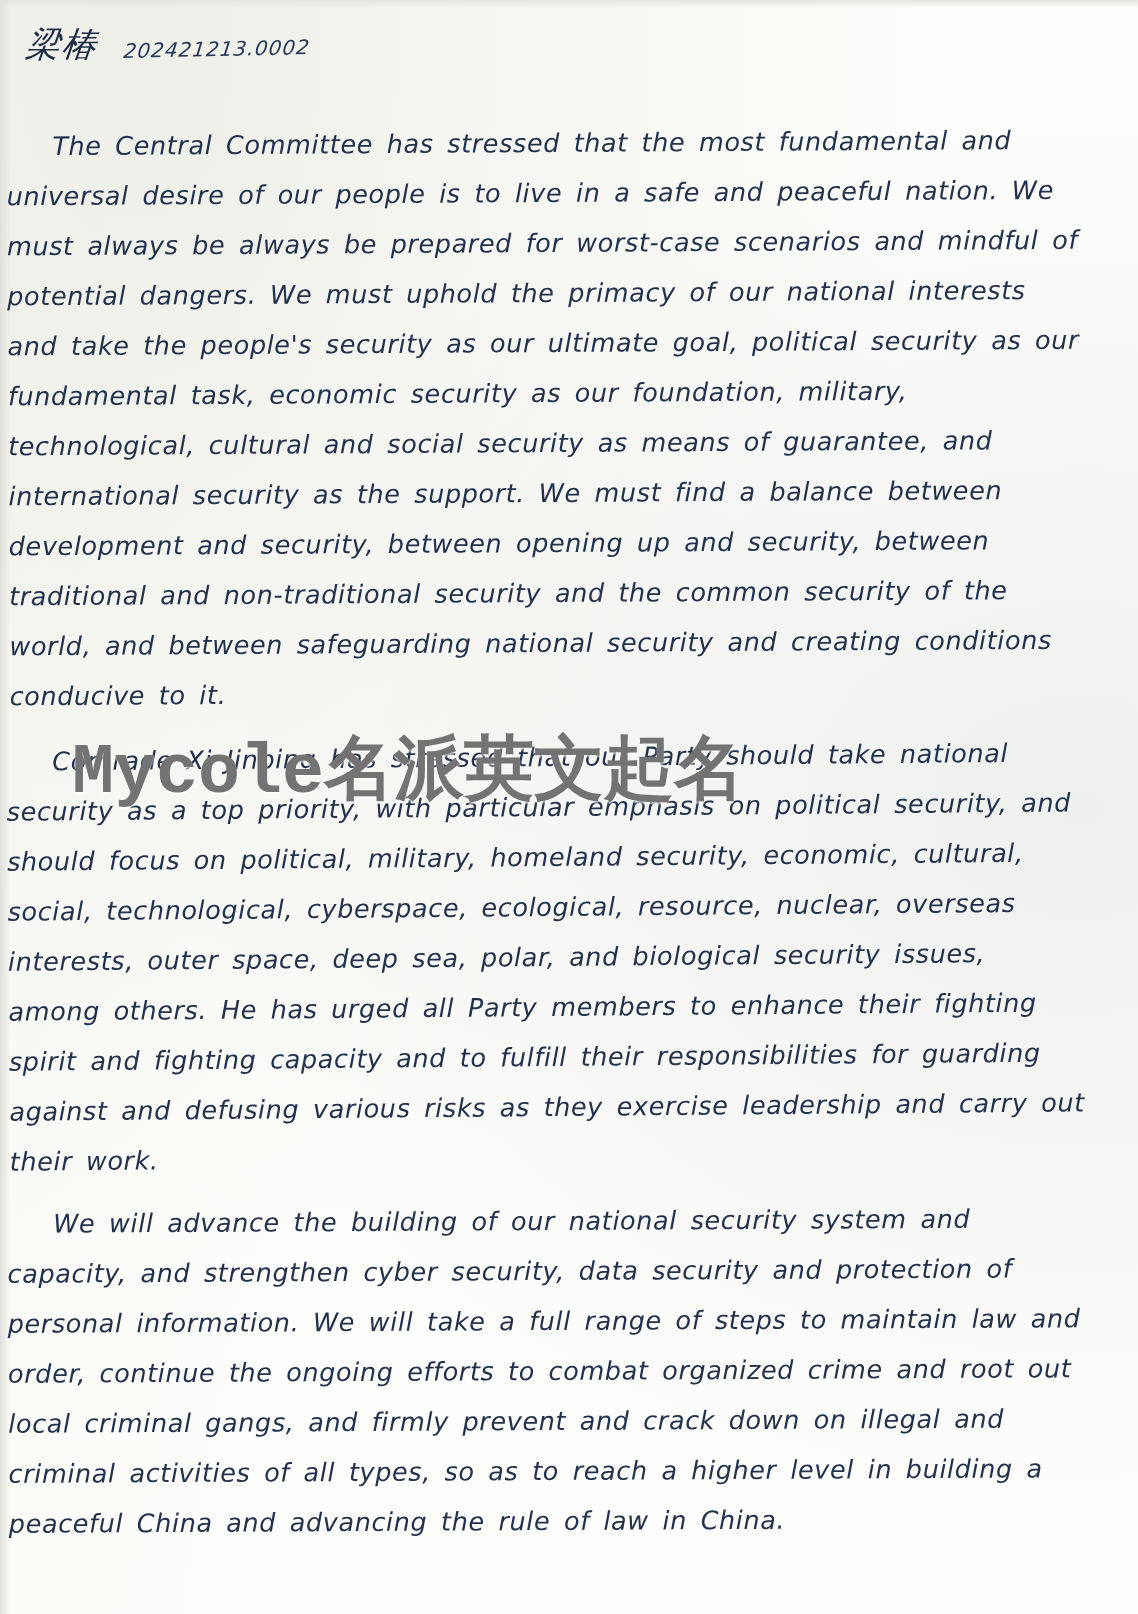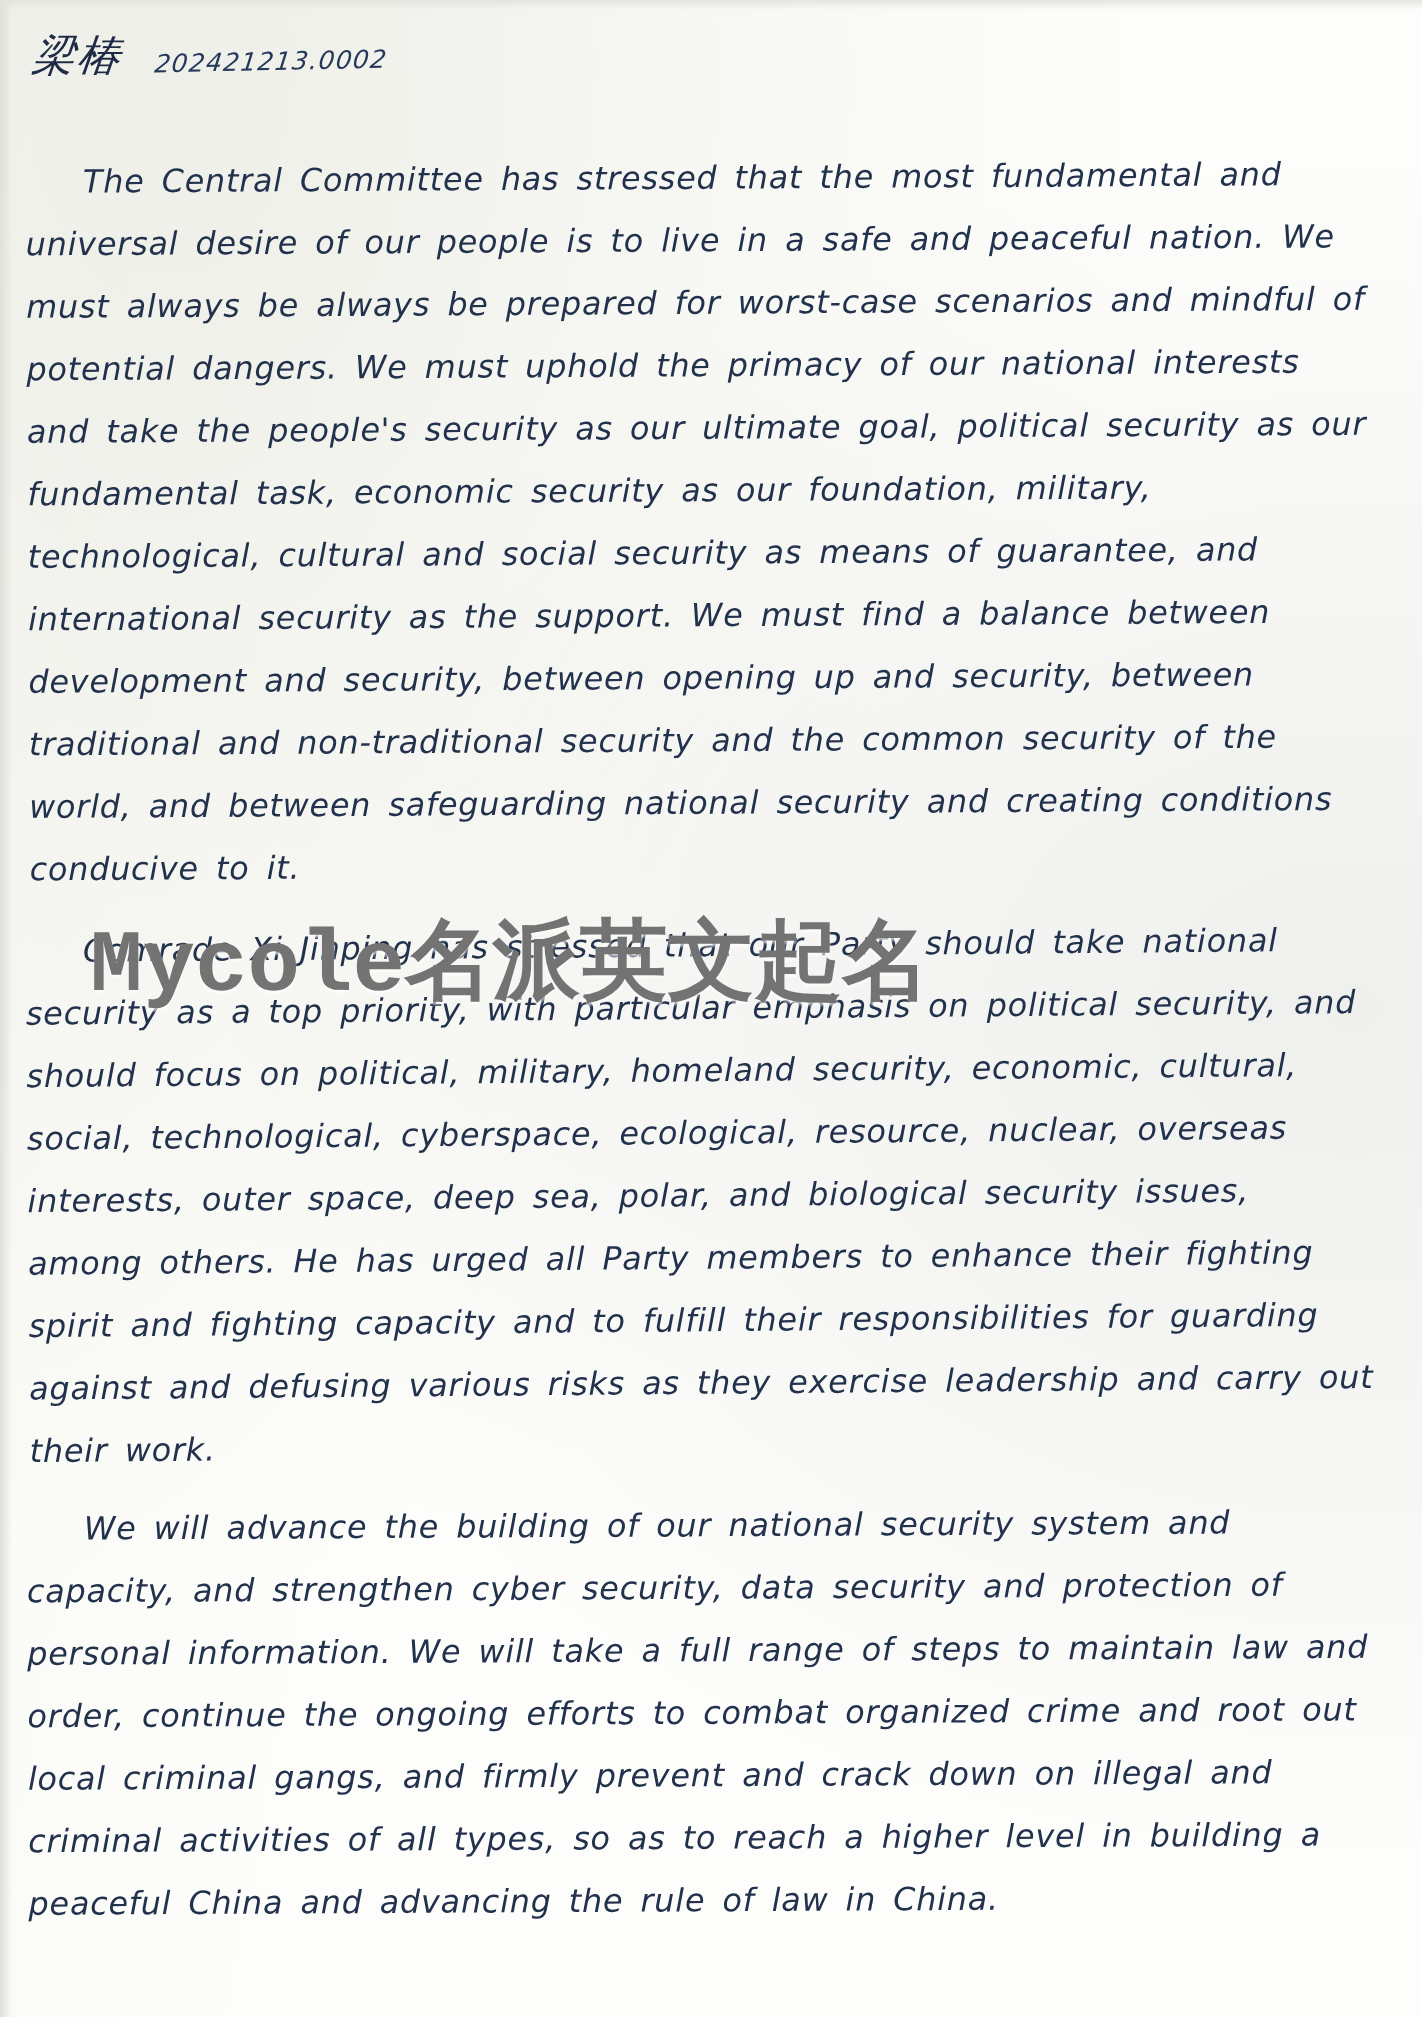--- a/index.html
+++ b/index.html
@@ -66,21 +66,21 @@
   .student-id {
     font-size: 20px;
     color: #27395a;
     letter-spacing: 1px;
     transform: skewX(-8deg) rotate(-1.2deg);
   }
 
   .body-text {
     position: absolute;
     top: 118px;
-    left: 22px;
+    left: 8px;
     width: 1078px;
   }
   .para {
     margin: 0 0 14px 0;
     font-size: 25.5px;
     line-height: 50px;
     letter-spacing: 0.6px;
     word-spacing: 5px;
     color: #22314c;
     text-align: left;

